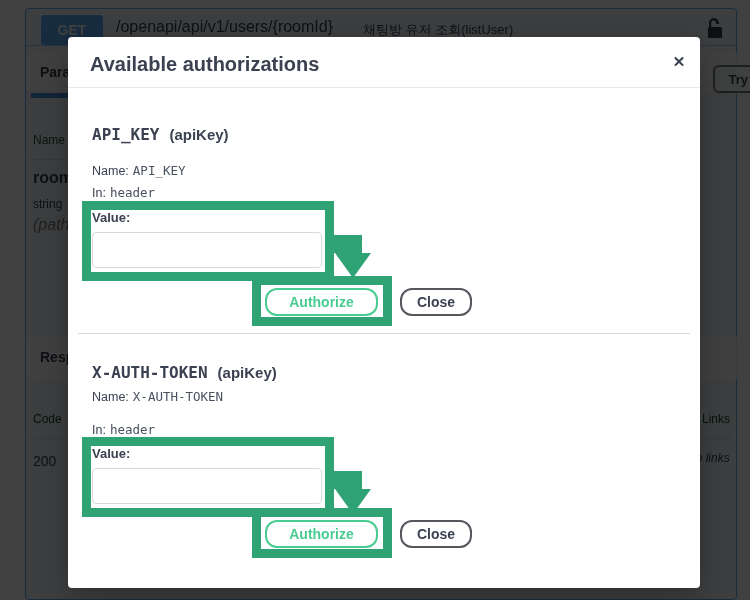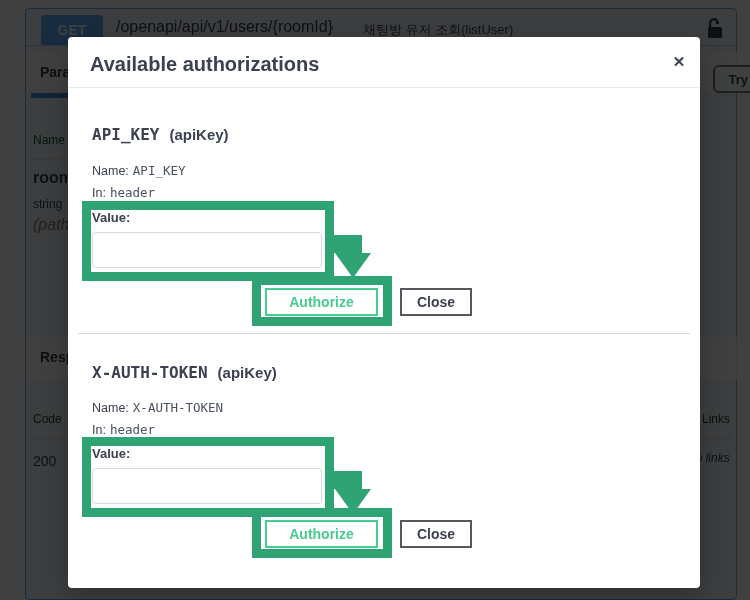--- a/index.html
+++ b/index.html
@@ -69,21 +69,21 @@
   .scheme-heading .h-type{margin-left:10px;font-size:15px}
   .kv{position:absolute;left:24px;font-size:12.5px;color:var(--ink)}
   .kv .v{font-family:"DejaVu Sans Mono",monospace;margin-left:4px;color:#4a5260}
   .value-label{position:absolute;left:24px;font-size:13px;font-weight:bold}
   .value-input{
     position:absolute;left:24px;width:230px;height:36px;
     border:1px solid #d9d9d9;border-radius:4px;background:#fff;
     font-size:13px;padding:0 8px;color:var(--ink);
   }
   .btn{
-    position:absolute;height:28px;border-radius:0;background:#fff;
+    position:absolute;height:28px;border-radius:12px;background:#fff;
     font-size:14px;font-weight:bold;cursor:pointer;
     display:flex;align-items:center;justify-content:center;
   }
   .btn-authorize{left:197px;width:113px;border:2px solid var(--authgreen);color:var(--authgreen)}
   .btn-close{left:332px;width:72px;border:2px solid #55595e;color:var(--ink)}
   .scheme-divider{position:absolute;left:10px;width:612px;height:1px;background:#d6d6d6}
 
   
   .ann{position:absolute;z-index:30;pointer-events:none}
   .ann-box{border:9px solid var(--green);background:transparent}
@@ -154,21 +154,21 @@
   <label class="value-label" style="top:173px">Value:</label>
   <input class="value-input" style="top: 195px;" value="">
   <button class="btn btn-authorize" style="top:251px">Authorize</button>
   <button class="btn btn-close" style="top:251px">Close</button>
 
   <div class="scheme-divider" style="top:296px"></div>
 
   <div class="scheme-heading" style="top:326px">
     <span class="h-mono">X-AUTH-TOKEN</span><span class="h-type">(apiKey)</span>
   </div>
-  <div class="kv" style="top:363px">
+  <div class="kv" style="top:352px">
     <span>Name:</span><span class="v">X-AUTH-TOKEN</span>
   </div>
   <div class="kv" style="top:385px">
     <span>In:</span><span class="v">header</span>
   </div>
   <label class="value-label" style="top:409px">Value:</label>
   <input class="value-input" style="top: 431px;" value="">
   <button class="btn btn-authorize" style="top:483px">Authorize</button>
   <button class="btn btn-close" style="top:483px">Close</button>
 </div>

